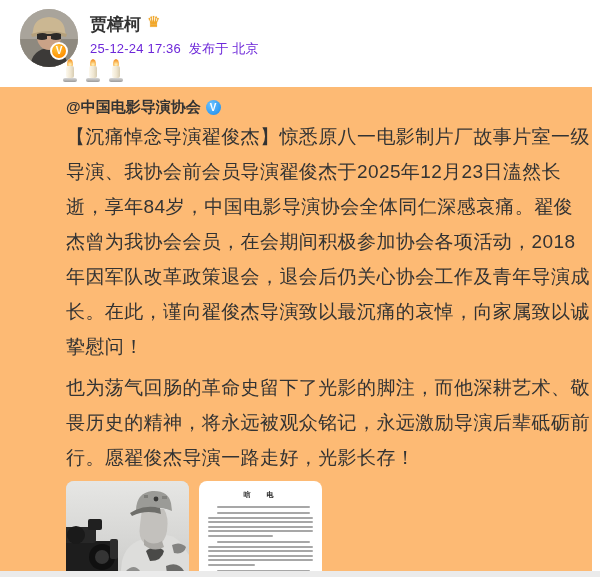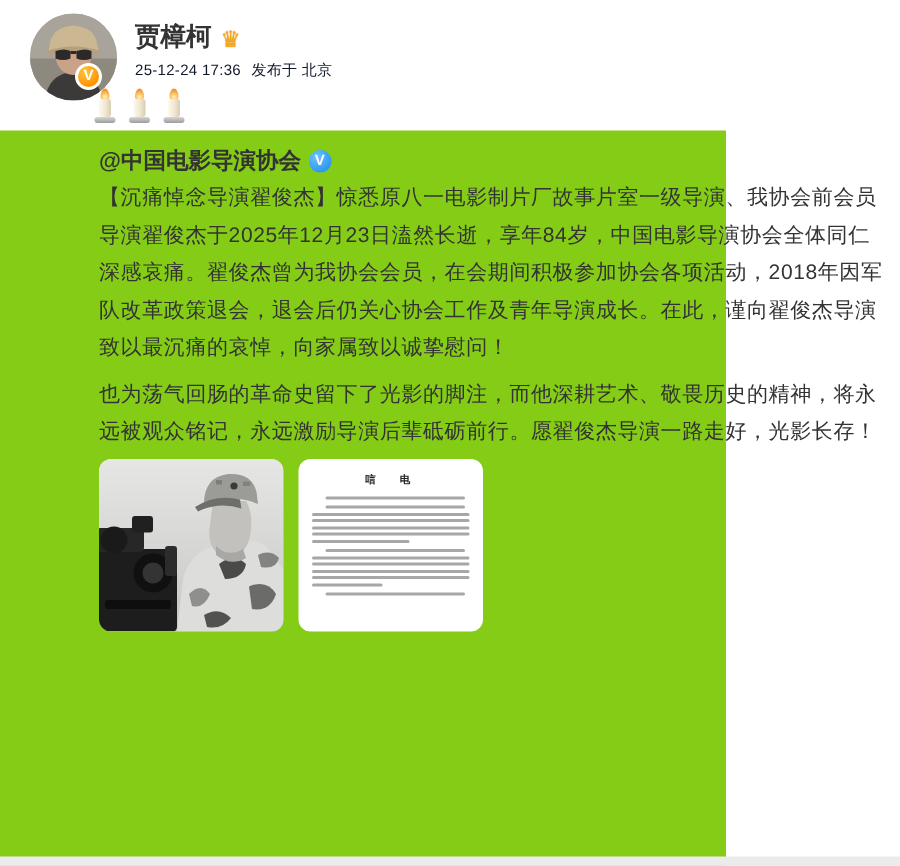--- a/index.html
+++ b/index.html
@@ -7,47 +7,47 @@
           font-family:"Liberation Sans","DejaVu Sans",sans-serif;color:#333;}
 
   
   .avatar{position:absolute;left:20px;top:9px;width:58px;height:58px;border-radius:50%;
           overflow:hidden;background:#b9b4ab;cursor:pointer;}
   .avatar svg{display:block;}
   .avatar-badge{position:absolute;left:50px;top:42px;width:18px;height:18px;border-radius:50%;
           background:radial-gradient(circle at 35% 30%,#ffc53d,#ff8f00 75%);
           border:2px solid #fff;box-sizing:border-box;
           color:#fff;font-size:10px;font-weight:bold;text-align:center;line-height:14px;}
-  .author-row{position:absolute;left:90px;top:13px;display:flex;align-items:flex-end;gap:6px;}
+  .author-row{position:absolute;left:90px;top:13px;display:flex;align-items:flex-start;gap:6px;}
   .author-name{font-size:17px;font-weight:bold;color:#333;cursor:pointer;}
   .crown-badge{display:inline-block;width:20px;height:18px;font-size:15px;line-height:18px;
           color:#f5a623;text-shadow:0 0 1px #d88b00;}
-  .meta-row{position:absolute;left:90px;top:40px;font-size:10px;color:#0f172a;letter-spacing:.2px;}
+  .meta-row{position:absolute;left:90px;top:40px;font-size:13px;color:#6d28d9;letter-spacing:.2px;}
   .meta-row span{margin-right:4px;}
 
   
   .candles{position:absolute;left:62px;top:59px;display:flex;gap:7px;}
   .candle{position:relative;width:16px;height:23px;}
   .candle .flame{position:absolute;left:5px;top:0;width:6px;height:8px;
           background:radial-gradient(circle at 50% 70%,#ffe9a8 10%,#f7a43a 60%,#e8832a);
           border-radius:50% 50% 50% 50%/68% 68% 32% 32%;}
   .candle .wax{position:absolute;left:4px;top:7px;width:8px;height:12px;border-radius:2px;
           background:linear-gradient(90deg,#fdf9ee,#f0e7d2 55%,#d8cdb2);}
   .candle .base{position:absolute;left:1px;bottom:0;width:14px;height:4px;border-radius:2px;
           background:linear-gradient(#d6d6d6,#9c9c9c);}
 
   
-  .quote{position:absolute;left:0;top:87px;width:484px;height:490px;background:#84cc16;
+  .quote{position:absolute;left:0;top:87px;width:592px;height:490px;background:#fdba74;
          box-sizing:border-box;padding:10px 8px 0 66px;}
   .quote-header{display:flex;align-items:center;gap:5px;height:20px;margin-bottom:2px;}
   .quote-handle{font-size:15px;font-weight:bold;color:#333;cursor:pointer;}
   .v-badge{display:inline-block;width:15px;height:15px;border-radius:50%;
          background:radial-gradient(circle at 35% 30%,#6cc2ff,#2b97ef 75%);
          color:#fff;font-size:10px;font-weight:bold;text-align:center;line-height:15px;}
-  .quote-text{width:524px;font-size:14px;line-height:25px;letter-spacing:.4px;
+  .quote-text{width:524px;font-size:19px;line-height:35px;letter-spacing:.4px;
          color:#333;margin:0 0 6px 0;word-break:break-all;}
 
   
   .attachments{display:flex;gap:10px;margin-top:2px;}
   .attach{width:123px;height:115px;border-radius:8px;overflow:hidden;cursor:pointer;}
   .photo{background:#d5d5d3;}
   .doc-card{background:#ffffff;box-sizing:border-box;padding:7px 9px 6px 9px;}
   .doc-title{text-align:center;font-size:7px;font-weight:bold;color:#222;
          letter-spacing:7px;margin:2px 0 6px 3px;white-space:nowrap;}
   .doc-para{margin-bottom:4px;}

